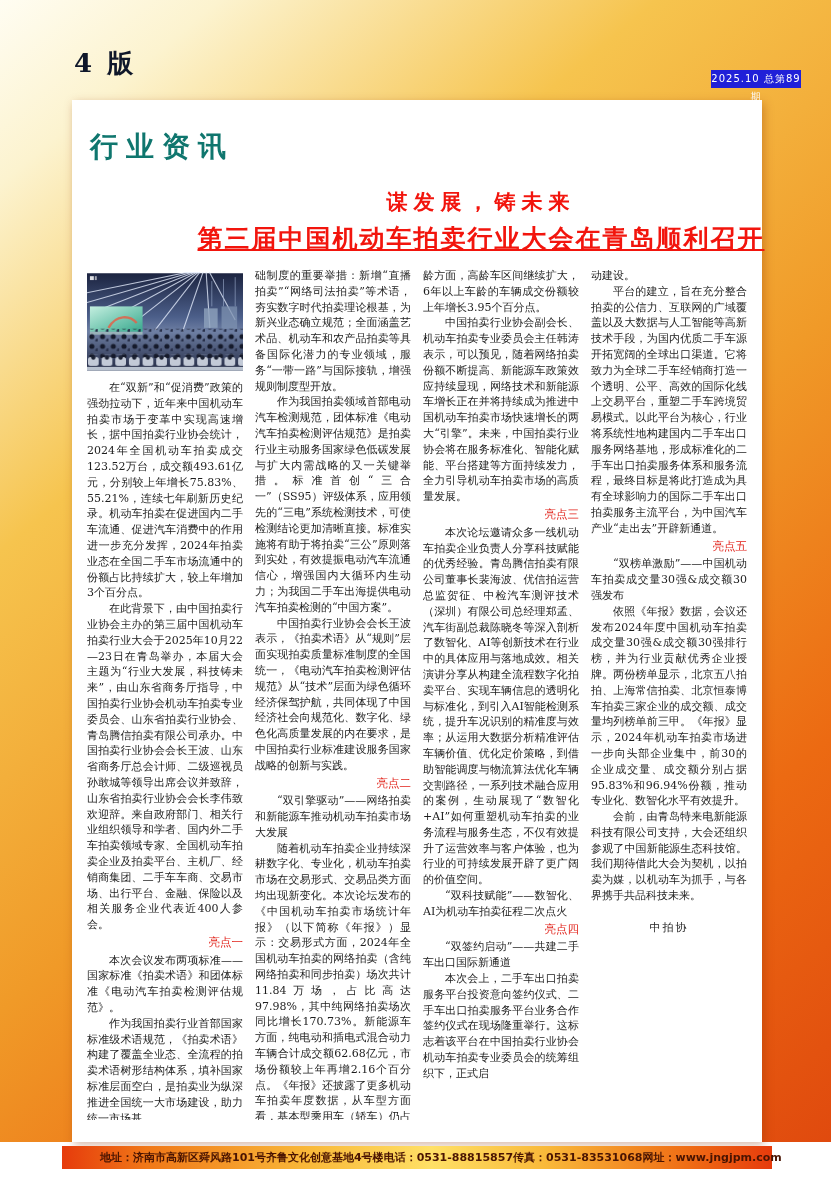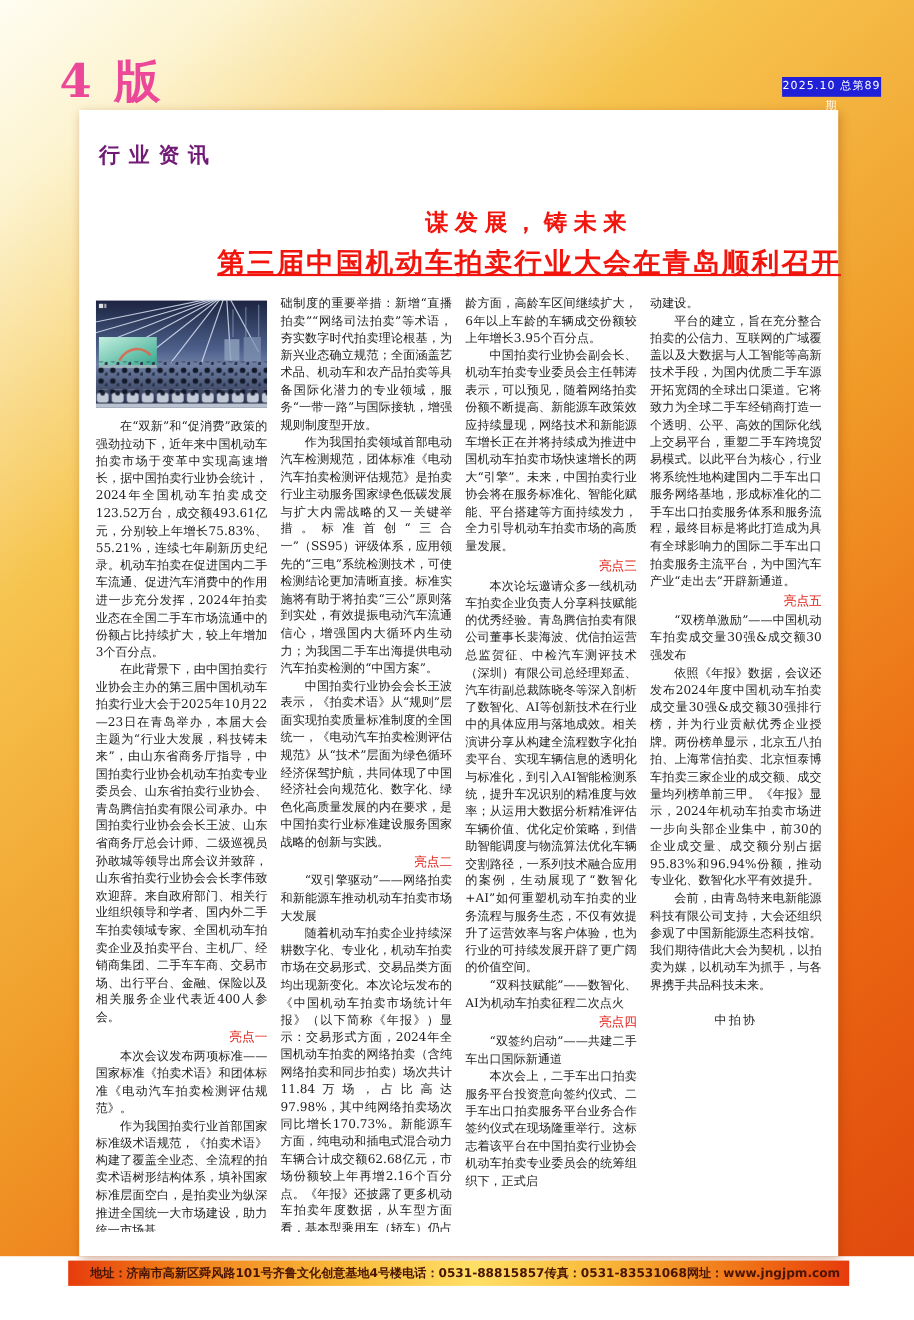--- a/index.html
+++ b/index.html
@@ -5,34 +5,34 @@
   html,body{margin:0;padding:0;}
   body{
     width:831px;height:1200px;position:relative;overflow:hidden;background:#ffffff;
     font-family:"DejaVu Serif","Liberation Serif",serif;
   }
   .bg{
     position:absolute;left:0;top:0;width:831px;height:1142px;
     background:linear-gradient(140deg,#fffdf2 0%,#fcf3cf 10%,#f6c44e 30%,#f09a28 55%,#ec6a12 78%,#e04a0e 100%);
   }
   .edition{
-    position:absolute;left:54px;top:46px;font-size:42px;font-weight:bold;color:#ec4899;
+    position:absolute;left:74px;top:46px;font-size:26px;font-weight:bold;color:#0f172a;
     letter-spacing:3px;font-family:"DejaVu Serif","Liberation Serif",serif;
   }
   .issue-badge{
     position:absolute;left:711px;top:70px;width:90px;height:18px;background:#2020d8;color:#ffffff;
     font-size:10px;line-height:18px;text-align:center;font-family:"DejaVu Sans","Liberation Sans",sans-serif;
     letter-spacing:1px;
   }
   .card{
     position:absolute;left:72px;top:100px;width:690px;height:1042px;background:#ffffff;
     box-shadow:2px 3px 9px rgba(140,50,0,.35);
   }
   .section-title{
-    position:absolute;left:18px;top:28px;color:#701a75;font-size:19px;font-weight:bold;letter-spacing:8px;
+    position:absolute;left:18px;top:28px;color:#0f766e;font-size:28px;font-weight:bold;letter-spacing:8px;
     font-family:"DejaVu Sans","Liberation Sans",sans-serif;
   }
   .headline{position:absolute;left:0;top:88px;width:818px;text-align:center;color:#f2150d;
     font-family:"DejaVu Sans","Liberation Sans",sans-serif;font-weight:bold;}
   .headline-sub{font-size:21px;letter-spacing:6px;}
   .headline-main{font-size:25px;letter-spacing:2px;margin-top:6px;text-decoration:underline;}
   .columns{
     position:absolute;left:15px;top:168px;width:660px;height:852px;
     display:flex;gap:12px;
   }
@@ -43,21 +43,21 @@
   .col p{margin:0;text-indent:2em;}
   .col p.no-indent{text-indent:0;}
   .hl{color:#e1221a;font-weight:normal;text-align:right;font-size:11.5px;margin:2px 0;}
   .sign{text-align:center;margin-top:16px;letter-spacing:2px;}
   .photo{width:156px;height:100px;margin:4px 0 8px 0;}
   .photo svg{display:block;}
   .footer-bar{
     position:absolute;left:62px;top:1146px;width:710px;height:23px;
     background:linear-gradient(90deg,#e63b0c 0%,#f07818 12%,#f9b93a 35%,#ffe066 52%,#f9b93a 68%,#ef6d15 88%,#e63b0c 100%);
     display:flex;align-items:center;justify-content:space-between;
-    padding:0 20px;box-sizing:border-box;
+    padding:0 38px;box-sizing:border-box;
     font-family:"DejaVu Sans","Liberation Sans",sans-serif;font-weight:bold;font-size:11px;color:#4a1402;
     white-space:nowrap;
   }
 </style>
 </head>
 <body>
 
 <div class="bg"></div>
 
 <div class="edition">4 版</div>

